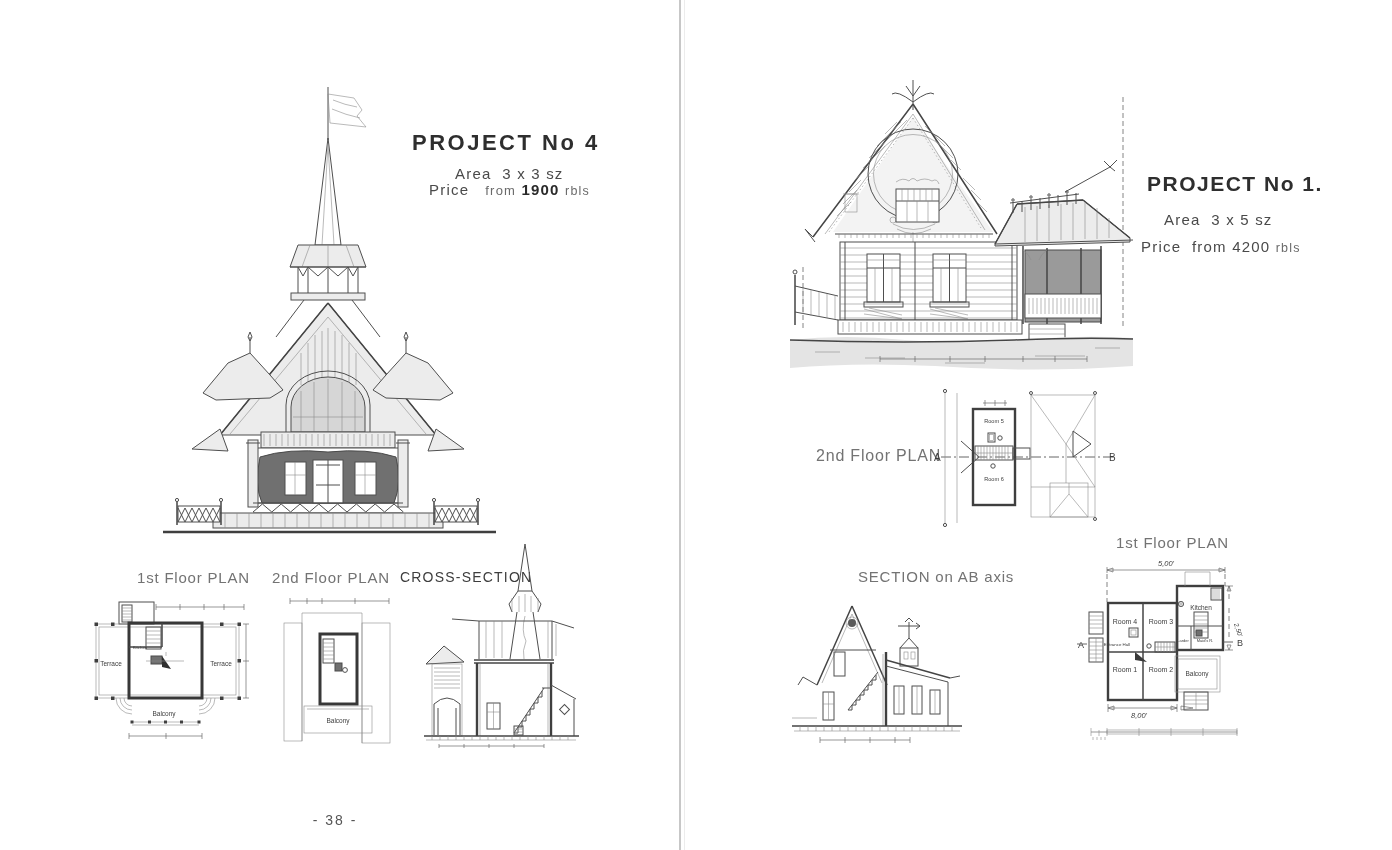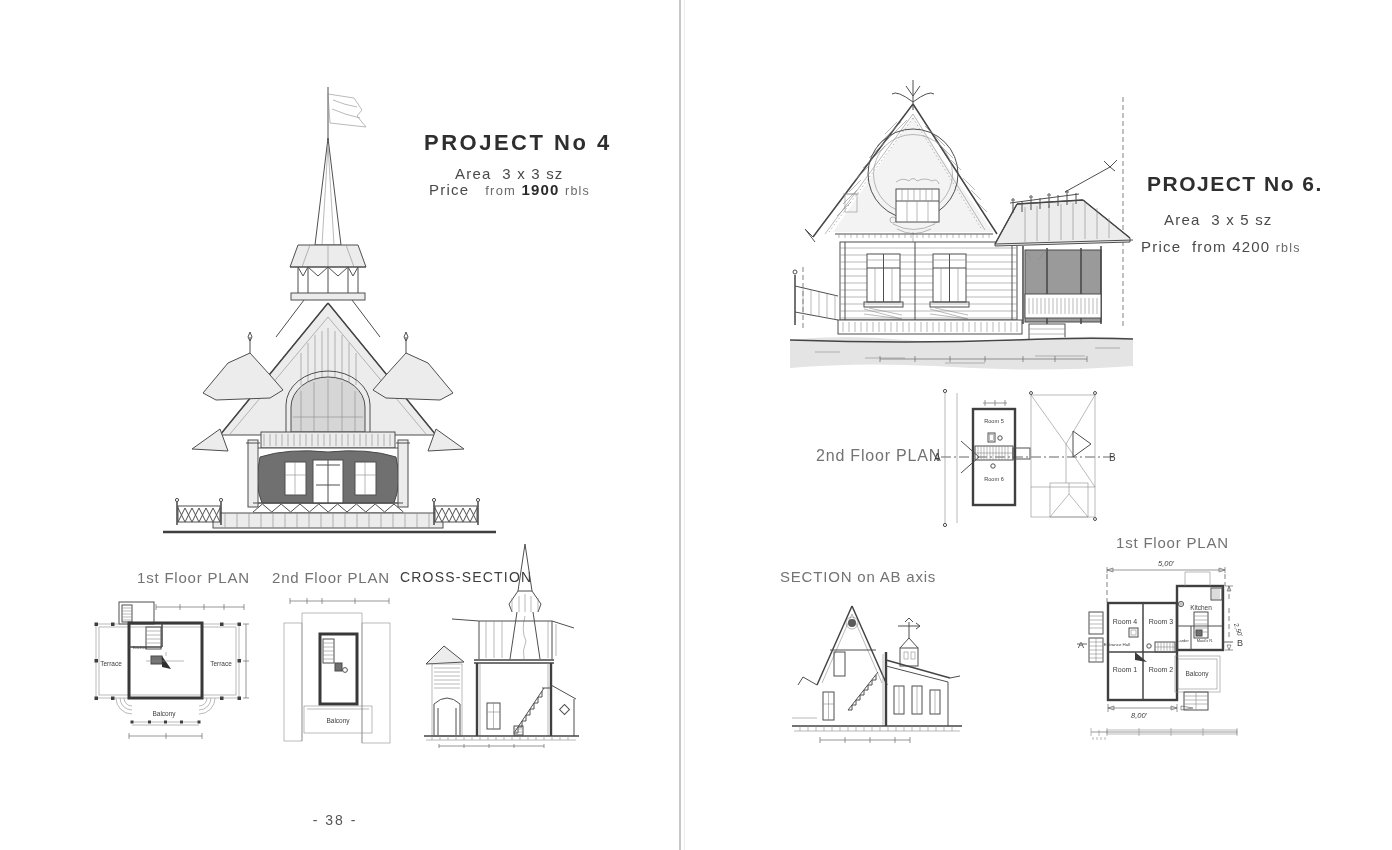--- a/index.html
+++ b/index.html
@@ -31,21 +31,21 @@
   .dash { stroke:#666; stroke-width:0.8; fill:none; stroke-dasharray:5 3; }
   .dashdot { stroke:#555; stroke-width:0.9; fill:none; stroke-dasharray:10 3 2 3; }
   .dim { stroke:#6a6a6a; stroke-width:0.7; fill:none; }
 </style>
 </head>
 <body>
 
 <div class="abs divider" style="left:679px;top:0;height:850px"></div>
 <div class="abs divider2" style="left:684px;top:0;height:850px"></div>
 
-<div class="abs title" style="left:424px;top:130px">PROJECT  No 4</div>
+<div class="abs title" style="left:412px;top:130px">PROJECT  No 4</div>
 <div class="abs subline" style="left:455px;top:165px">
   <span>Area</span>&nbsp;&nbsp;<span>3 x 3 sz</span>
 </div>
 <div class="abs subline" style="left:429px;top:181px">
   <span>Price</span>&nbsp;&nbsp;&nbsp;<span class="from">from</span>&nbsp;<span class="val-b">1900</span>&nbsp;<span class="unit">rbls</span>
 </div>
 
 <svg class="abs" style="left:158px;top:85px" width="345" height="450" viewBox="0 0 345 450">
   <g>
     <line class="s" x1="170" y1="2" x2="170" y2="55"></line>
@@ -230,21 +230,21 @@
   </g>
   <g>
     <path class="s15" d="M0 200 H155"></path>
     <path class="thin" d="M2 204 H152 M8 200V204M16 200V204M24 200V204M32 200V204M40 200V204M48 200V204M56 200V204M64 200V204M72 200V204M80 200V204M88 200V204M96 200V204M104 200V204M112 200V204M120 200V204M128 200V204M136 200V204M144 200V204"></path>
     <path class="dim" d="M15 210 H120 M15 208V212 M40 208V212 M65 208V212 M90 208V212 M120 208V212"></path>
   </g>
 </svg>
 
 <div class="abs pagenum" style="left:300px;top:812px;width:70px;text-align:center">- 38 -</div>
 
-<div class="abs title-r" style="left:1147px;top:172px">PROJECT No 6.</div>
+<div class="abs title-r" style="left:1147px;top:172px">PROJECT No 1.</div>
 <div class="abs subline" style="left:1164px;top:211px">
   <span>Area</span>&nbsp;&nbsp;<span>3 x 5 sz</span>
 </div>
 <div class="abs subline" style="left:1141px;top:238px">
   <span>Price</span>&nbsp;&nbsp;<span>from</span>&nbsp;<span>4200</span>&nbsp;<span class="unit">rbls</span>
 </div>
 
 <svg class="abs" style="left:785px;top:72px" width="350" height="305" viewBox="0 0 350 305">
   <line class="dash" x1="18" y1="195" x2="18" y2="258"></line>
   <line class="dash" x1="338" y1="25" x2="338" y2="255"></line>
@@ -326,21 +326,21 @@
   </g>
   <g>
     <path d="M5 268 Q60 262 120 268 Q185 273 250 267 Q300 263 348 266 L348 294 Q250 301 150 294 Q70 290 5 296 Z" fill="#e4e4e4" stroke="none"></path>
     <path class="s15" d="M5 268 Q120 272 230 268 Q300 265 348 267"></path>
     <path class="thin" d="M30 280 H55 M80 286 H120 M160 291 H200 M250 284 H300 M310 276 H335"></path>
     <path class="dim" d="M95 287 H302 M95 284V290 M130 284V290 M165 284V290 M200 284V290 M238 284V290 M270 284V290 M302 284V290"></path>
   </g>
 </svg>
 
 <div class="abs caption" style="left:816px;top:447px;font-size:16px">2nd Floor PLAN</div>
-<div class="abs caption" style="left:780px;top:568px">SECTION on AB axis</div>
+<div class="abs caption" style="left:858px;top:568px">SECTION on AB axis</div>
 <div class="abs caption" style="left:1116px;top:534px">1st Floor PLAN</div>
 
 <svg class="abs" style="left:933px;top:387px" width="185" height="148" viewBox="0 0 185 148">
   <line class="dashdot" x1="8" y1="70" x2="180" y2="70"></line>
   <text x="1" y="74" font-size="10">A</text>
   <text x="176" y="74" font-size="10">B</text>
   <g>
     <path class="thin" d="M12 6V136 M24 6V136"></path>
     <circle class="s" cx="12" cy="4" r="1.6"></circle>
       <circle class="s" cx="12" cy="138" r="1.6"></circle>

